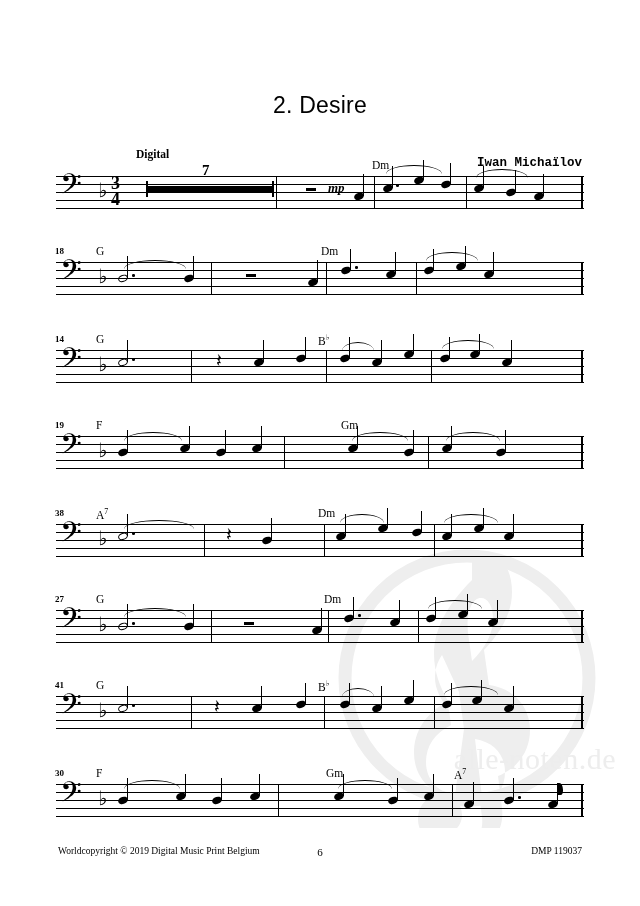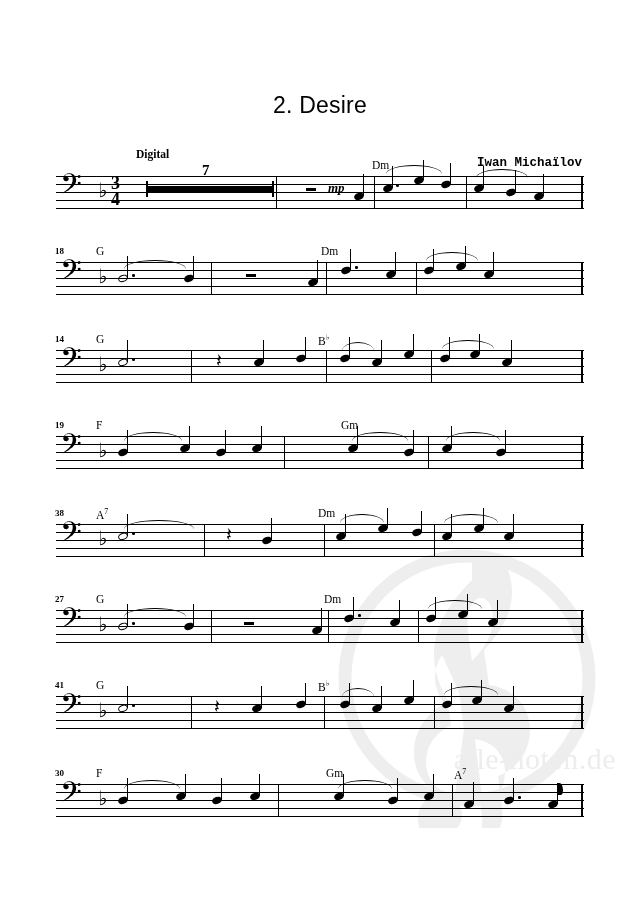--- a/index.html
+++ b/index.html
@@ -644,14 +644,19 @@
     <div class="note" style="left:448px;top:29px"></div>
     <div class="stem" style="left:457px;top:10px;height:22px"></div>
     <div class="dot" style="left:462px;top:28px"></div>
     <div class="note" style="left:492px;top:33px"></div>
     <div class="stem" style="left:501px;top:15px;height:21px"></div>
     <div class="flag" style="left:501px;top:15px"></div>
 
     <div class="barline thick" style="left:525px"></div>
   </div>
 
+  <div class="footer">
+    <span class="left">Worldcopyright © 2019 Digital Music Print Belgium</span>
+    <span class="mid">6</span>
+    <span class="right">DMP 119037</span>
+  </div>
 
 </div>
 
 </body></html>

